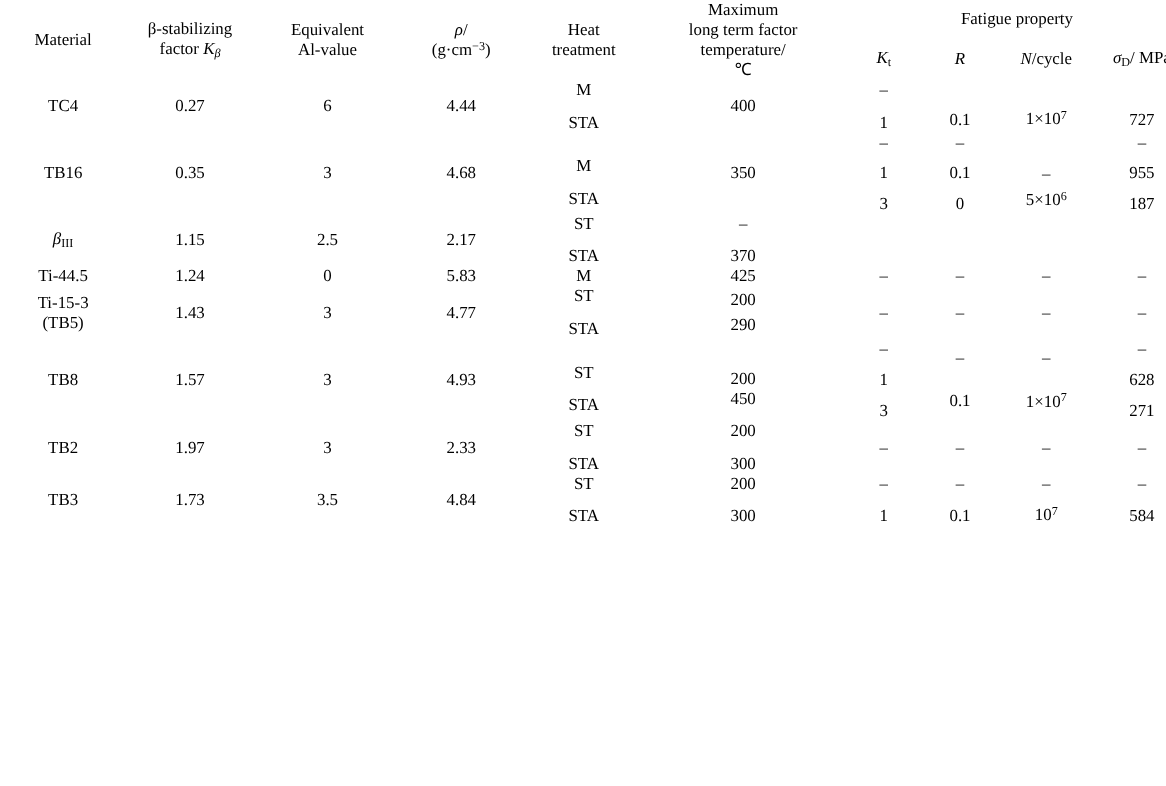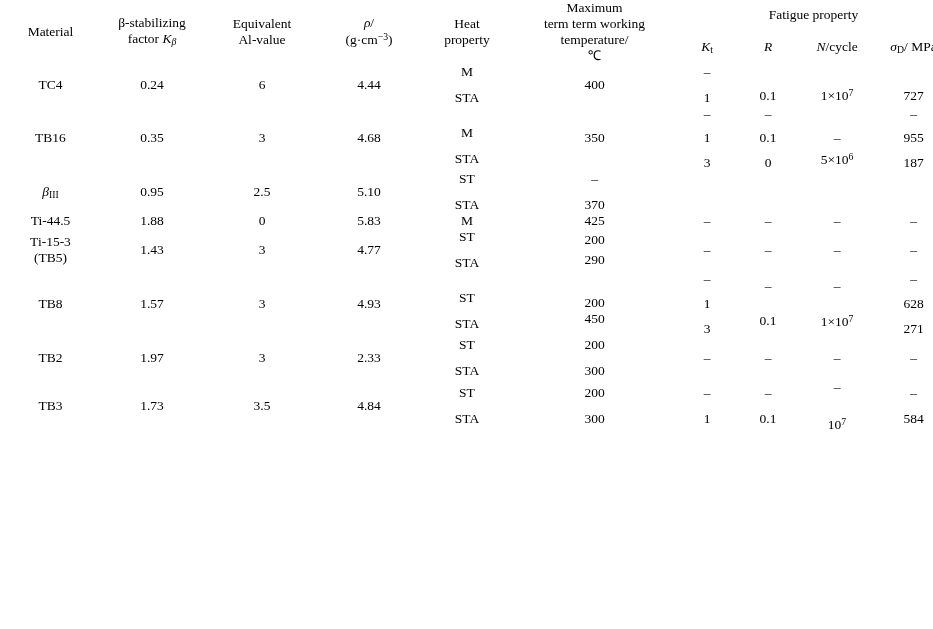--- a/index.html
+++ b/index.html
@@ -91,46 +91,46 @@
       <td class="hdr-cell" rowspan="2">
         <div>Equivalent</div>
         <div>Al-value</div>
       </td>
       <td class="hdr-cell" rowspan="2">
         <div><span class="ital">ρ</span>/</div>
         <div>(g·cm<sup>−3</sup>)</div>
       </td>
       <td class="hdr-cell" rowspan="2">
         <div>Heat</div>
-        <div>property</div>
+        <div>treatment</div>
       </td>
       <td class="hdr-cell" rowspan="2">
         <div>Maximum</div>
-        <div>term term working</div>
+        <div>long term factor</div>
         <div>temperature/</div>
         <div>℃</div>
       </td>
       <td class="hdr-cell span-fatigue" colspan="4">
         <span>Fatigue property</span>
       </td>
     </tr>
     <tr class="hdr-bottom">
       <td class="hdr-cell"><span class="ital">K</span><sub>t</sub></td>
       <td class="hdr-cell"><span class="ital">R</span></td>
       <td class="hdr-cell"><span class="ital">N</span>/cycle</td>
       <td class="hdr-cell"><span class="ital">σ</span><sub>D</sub>/ MPa</td>
     </tr>
   </thead>
   <tbody>
 
     <tr class="grp-row thick-under">
       <td class="cell-pad">
         <span>TC4</span>
       </td>
-      <td class="cell-pad">0.24</td>
+      <td class="cell-pad">0.27</td>
       <td class="cell-pad">6</td>
       <td class="cell-pad">4.44</td>
       <td class="cell-pad">
         <div>M</div>
         <div style="margin-top:10px">STA</div>
       </td>
       <td class="cell-pad">400</td>
       <td class="cell-pad">
         <div>–</div>
         <div style="margin-top:10px">1</div>
@@ -176,42 +176,42 @@
         <div>–</div>
         <div style="margin-top:9px">955</div>
         <div style="margin-top:9px">187</div>
       </td>
     </tr>
 
     <tr class="grp-row thick-under">
       <td class="cell-pad">
         <span class="ital">β<sub style="font-style:normal">III</sub></span>
       </td>
-      <td class="cell-pad">0.95</td>
+      <td class="cell-pad">1.15</td>
       <td class="cell-pad">2.5</td>
-      <td class="cell-pad">5.10</td>
+      <td class="cell-pad">2.17</td>
       <td class="cell-pad">
         <div>ST</div>
         <div style="margin-top:10px">STA</div>
       </td>
       <td class="cell-pad">
         <div>–</div>
         <div style="margin-top:10px">370</div>
       </td>
       <td class="cell-pad"></td>
       <td class="cell-pad"></td>
       <td class="cell-pad"></td>
       <td class="cell-pad"></td>
     </tr>
 
     <tr class="grp-row thick-under">
       <td class="cell-pad">
         <span>Ti-44.5</span>
       </td>
-      <td class="cell-pad">1.88</td>
+      <td class="cell-pad">1.24</td>
       <td class="cell-pad">0</td>
       <td class="cell-pad">5.83</td>
       <td class="cell-pad">M</td>
       <td class="cell-pad">425</td>
       <td class="cell-pad">–</td>
       <td class="cell-pad">–</td>
       <td class="cell-pad">–</td>
       <td class="cell-pad">–</td>
     </tr>
 
@@ -311,21 +311,21 @@
       <td class="cell-pad">
         <div>–</div>
         <div style="margin-top:10px">1</div>
       </td>
       <td class="cell-pad">
         <div>–</div>
         <div style="margin-top:10px">0.1</div>
       </td>
       <td class="cell-pad">
         <div>–</div>
-        <div style="margin-top:22px">10<sup>7</sup></div>
+        <div style="margin-top:10px">10<sup>7</sup></div>
       </td>
       <td class="cell-pad">
         <div>–</div>
         <div style="margin-top:10px">584</div>
       </td>
     </tr>
 
   </tbody>
 </table>
 </div>

